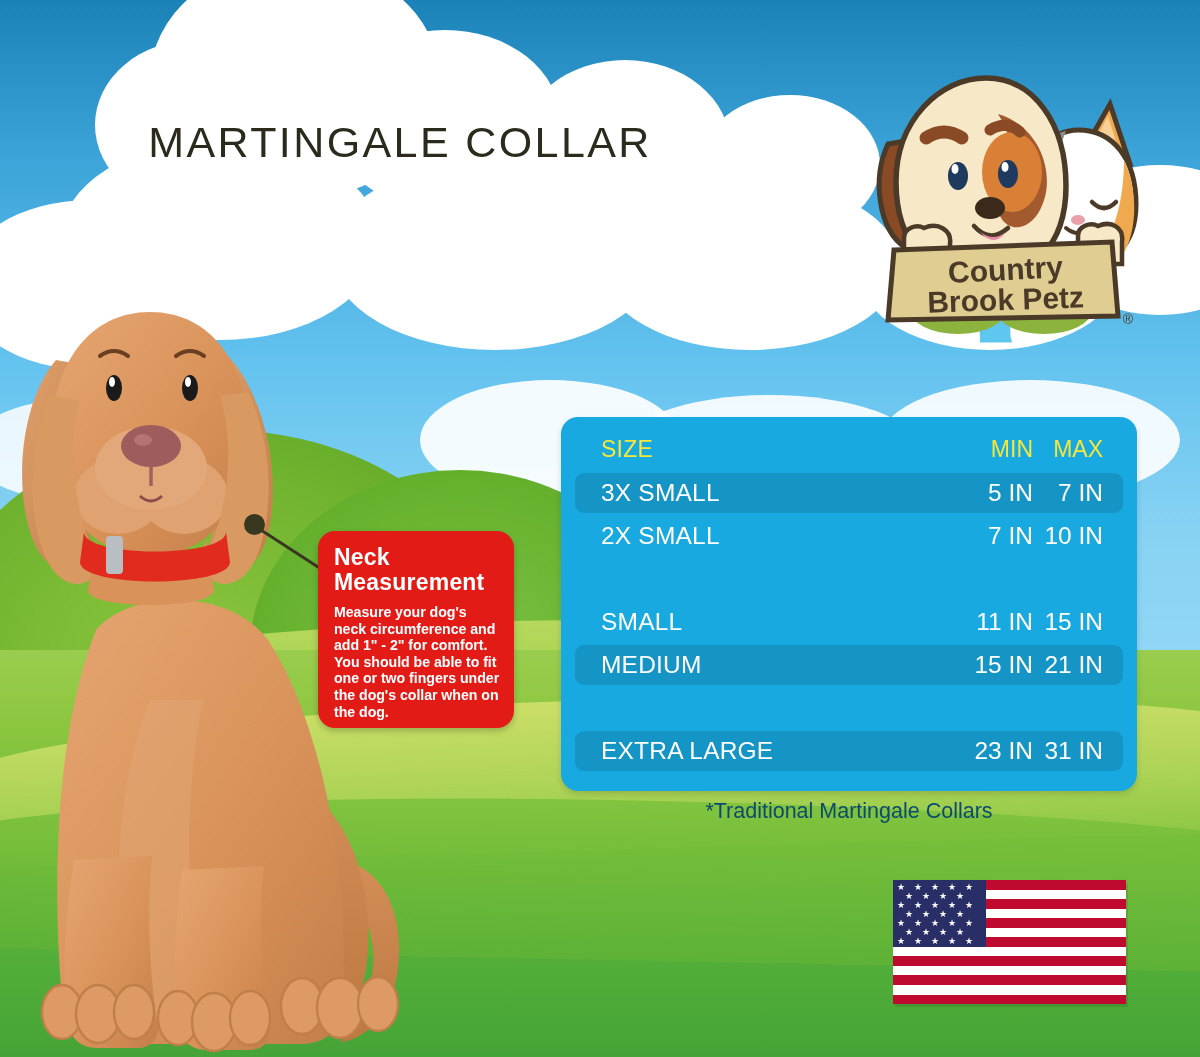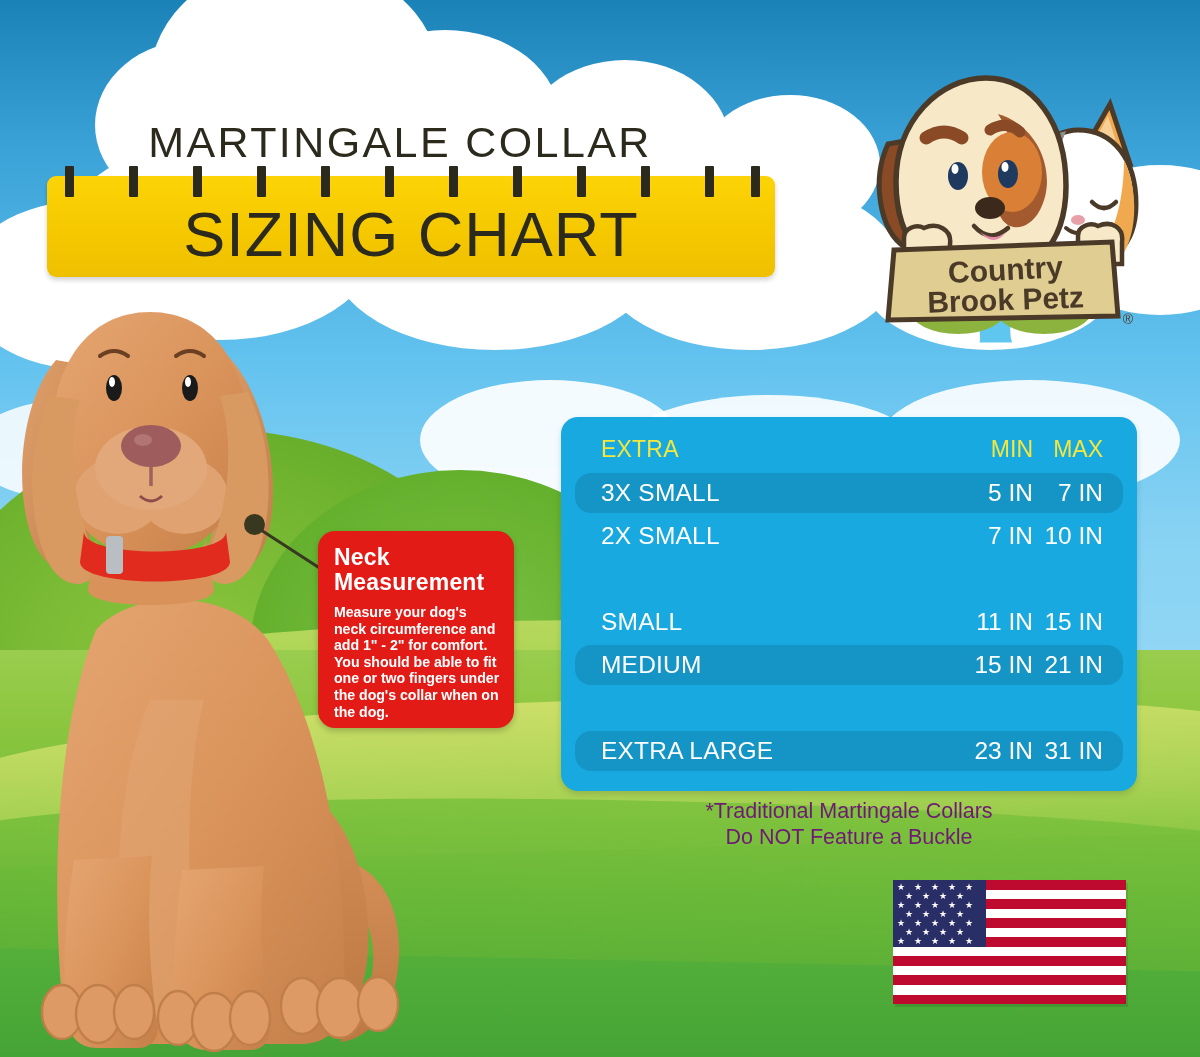--- a/index.html
+++ b/index.html
@@ -103,39 +103,39 @@
   
   .panel{
     position:absolute;left:561px;top:417px;width:576px;height:374px;
     background:#17a9e0;border-radius:17px;
     box-shadow:0 3px 6px rgba(0,0,0,.14);
   }
   .trow{
     position:absolute;left:14px;width:548px;height:40px;border-radius:9px;
     display:flex;align-items:center;
   }
-  .trow.alt{background:#1595c6;border-radius:16px;}
+  .trow.alt{background:#1595c6;}
   .c-size{
     position:absolute;left:26px;color:#ffffff;font-size:24.5px;letter-spacing:.2px;
     font-weight:400;
   }
   .c-min{
     position:absolute;left:300px;width:158px;text-align:right;color:#ffffff;
     font-size:24.5px;font-weight:400;
   }
   .c-max{
     position:absolute;left:370px;width:158px;text-align:right;color:#ffffff;
     font-size:24.5px;font-weight:400;
   }
   .hdr .c-size,.hdr .c-min,.hdr .c-max{color:#f5e73c;font-size:23px;}
 
   
   .footnote{
     position:absolute;left:561px;top:798px;width:576px;text-align:center;
-    color:#701a75;font-size:21.5px;line-height:26px;font-weight:400;
+    color:#0c4a6e;font-size:21.5px;line-height:26px;font-weight:400;
   }
 
   
   .flagwrap{position:absolute;left:893px;top:880px;width:233px;height:124px;}
   .flag{position:absolute;left:0;top:0;width:233px;height:124px;background:#ffffff;
         box-shadow:2px 3px 0 rgba(0,0,0,.10);}
   .stripe{position:absolute;left:0;width:233px;height:9.54px;background:#bf0a30;}
   .canton{position:absolute;left:0;top:0;width:93px;height:66.8px;background:#2a2e66;}
   .star{position:absolute;color:#fff;font-size:9px;line-height:9px;}
   .usa-text{
@@ -258,37 +258,20 @@
     <path d="M96 238 C96 272 206 272 206 238 L214 290 C214 310 88 310 88 290 Z" fill="#d9935a"></path>
     <path d="M84 232 C84 258 226 258 226 232 L230 262 C230 288 80 288 80 262 Z" fill="#e02b1e"></path>
     <rect x="106" y="236" width="17" height="38" rx="4" fill="#b9bec2"></rect>
   </svg>
 
   <div class="pointer-line"></div>
   <div class="pointer-dot"></div>
 
   <div class="title-top">MARTINGALE COLLAR</div>
 
-  <div class="banner">
-    <div>
-      <div class="tick" style="left:18px;"></div>
-      <div class="tick" style="left:82px;"></div>
-      <div class="tick" style="left:146px;"></div>
-      <div class="tick" style="left:210px;"></div>
-      <div class="tick" style="left:274px;"></div>
-      <div class="tick" style="left:338px;"></div>
-      <div class="tick" style="left:402px;"></div>
-      <div class="tick" style="left:466px;"></div>
-      <div class="tick" style="left:530px;"></div>
-      <div class="tick" style="left:594px;"></div>
-      <div class="tick" style="left:658px;"></div>
-      <div class="tick" style="left:704px;"></div>
-    </div>
-    <div class="banner-text">SIZING CHART</div>
-  </div>
 
   <svg class="logo" viewBox="0 0 282 295">
 
     <g>
       <path d="M176 56 L160 120 L212 112 Z" fill="#8d8d90" stroke="#4b3a28" stroke-width="5"></path>
       <path d="M248 52 L268 112 L214 112 Z" fill="#f0a94e" stroke="#4b3a28" stroke-width="5"></path>
       <path d="M186 68 L176 104 L206 100 Z" fill="#cfcfd2"></path>
       <path d="M246 64 L258 102 L226 102 Z" fill="#f7cf97"></path>
       <path d="M158 150 C158 104 190 78 216 78 C252 78 274 108 274 152
                C274 196 248 214 216 214 C182 214 158 194 158 150 Z" fill="#ffffff" stroke="#4b3a28" stroke-width="5"></path>
@@ -342,21 +325,21 @@
   <div class="callout">
     <h3>
       <span>Neck</span><br>
       <span>Measurement</span>
     </h3>
     <p>Measure your dog's neck circumference and add 1" - 2" for comfort. You should be able to fit one or two fingers under the dog's collar when on the dog.</p>
   </div>
 
   <div class="panel">
     <div class="trow hdr" style="top:12px;">
-      <div class="c-size">EXTRA</div>
+      <div class="c-size">SIZE</div>
       <div class="c-min">MIN</div>
       <div class="c-max">MAX</div>
     </div>
 
     <div class="trow alt" style="top:56px;">
       <div class="c-size">3X SMALL</div>
       <div class="c-min">5 IN</div>
       <div class="c-max">7 IN</div>
     </div>
     <div class="trow" style="top:99px;">
@@ -376,21 +359,20 @@
     </div>
     <div class="trow alt" style="top:314px;">
       <div class="c-size">EXTRA LARGE</div>
       <div class="c-min">23 IN</div>
       <div class="c-max">31 IN</div>
     </div>
   </div>
 
   <div class="footnote">
     <div>*Traditional Martingale Collars</div>
-    <div>Do NOT Feature a Buckle</div>
   </div>
 
   <div class="flagwrap">
     <div class="flag">
       <div class="stripe" style="top:0px;"></div>
       <div class="stripe" style="top:19.1px;"></div>
       <div class="stripe" style="top:38.2px;"></div>
       <div class="stripe" style="top:57.2px;"></div>
       <div class="stripe" style="top:76.3px;"></div>
       <div class="stripe" style="top:95.4px;"></div>

